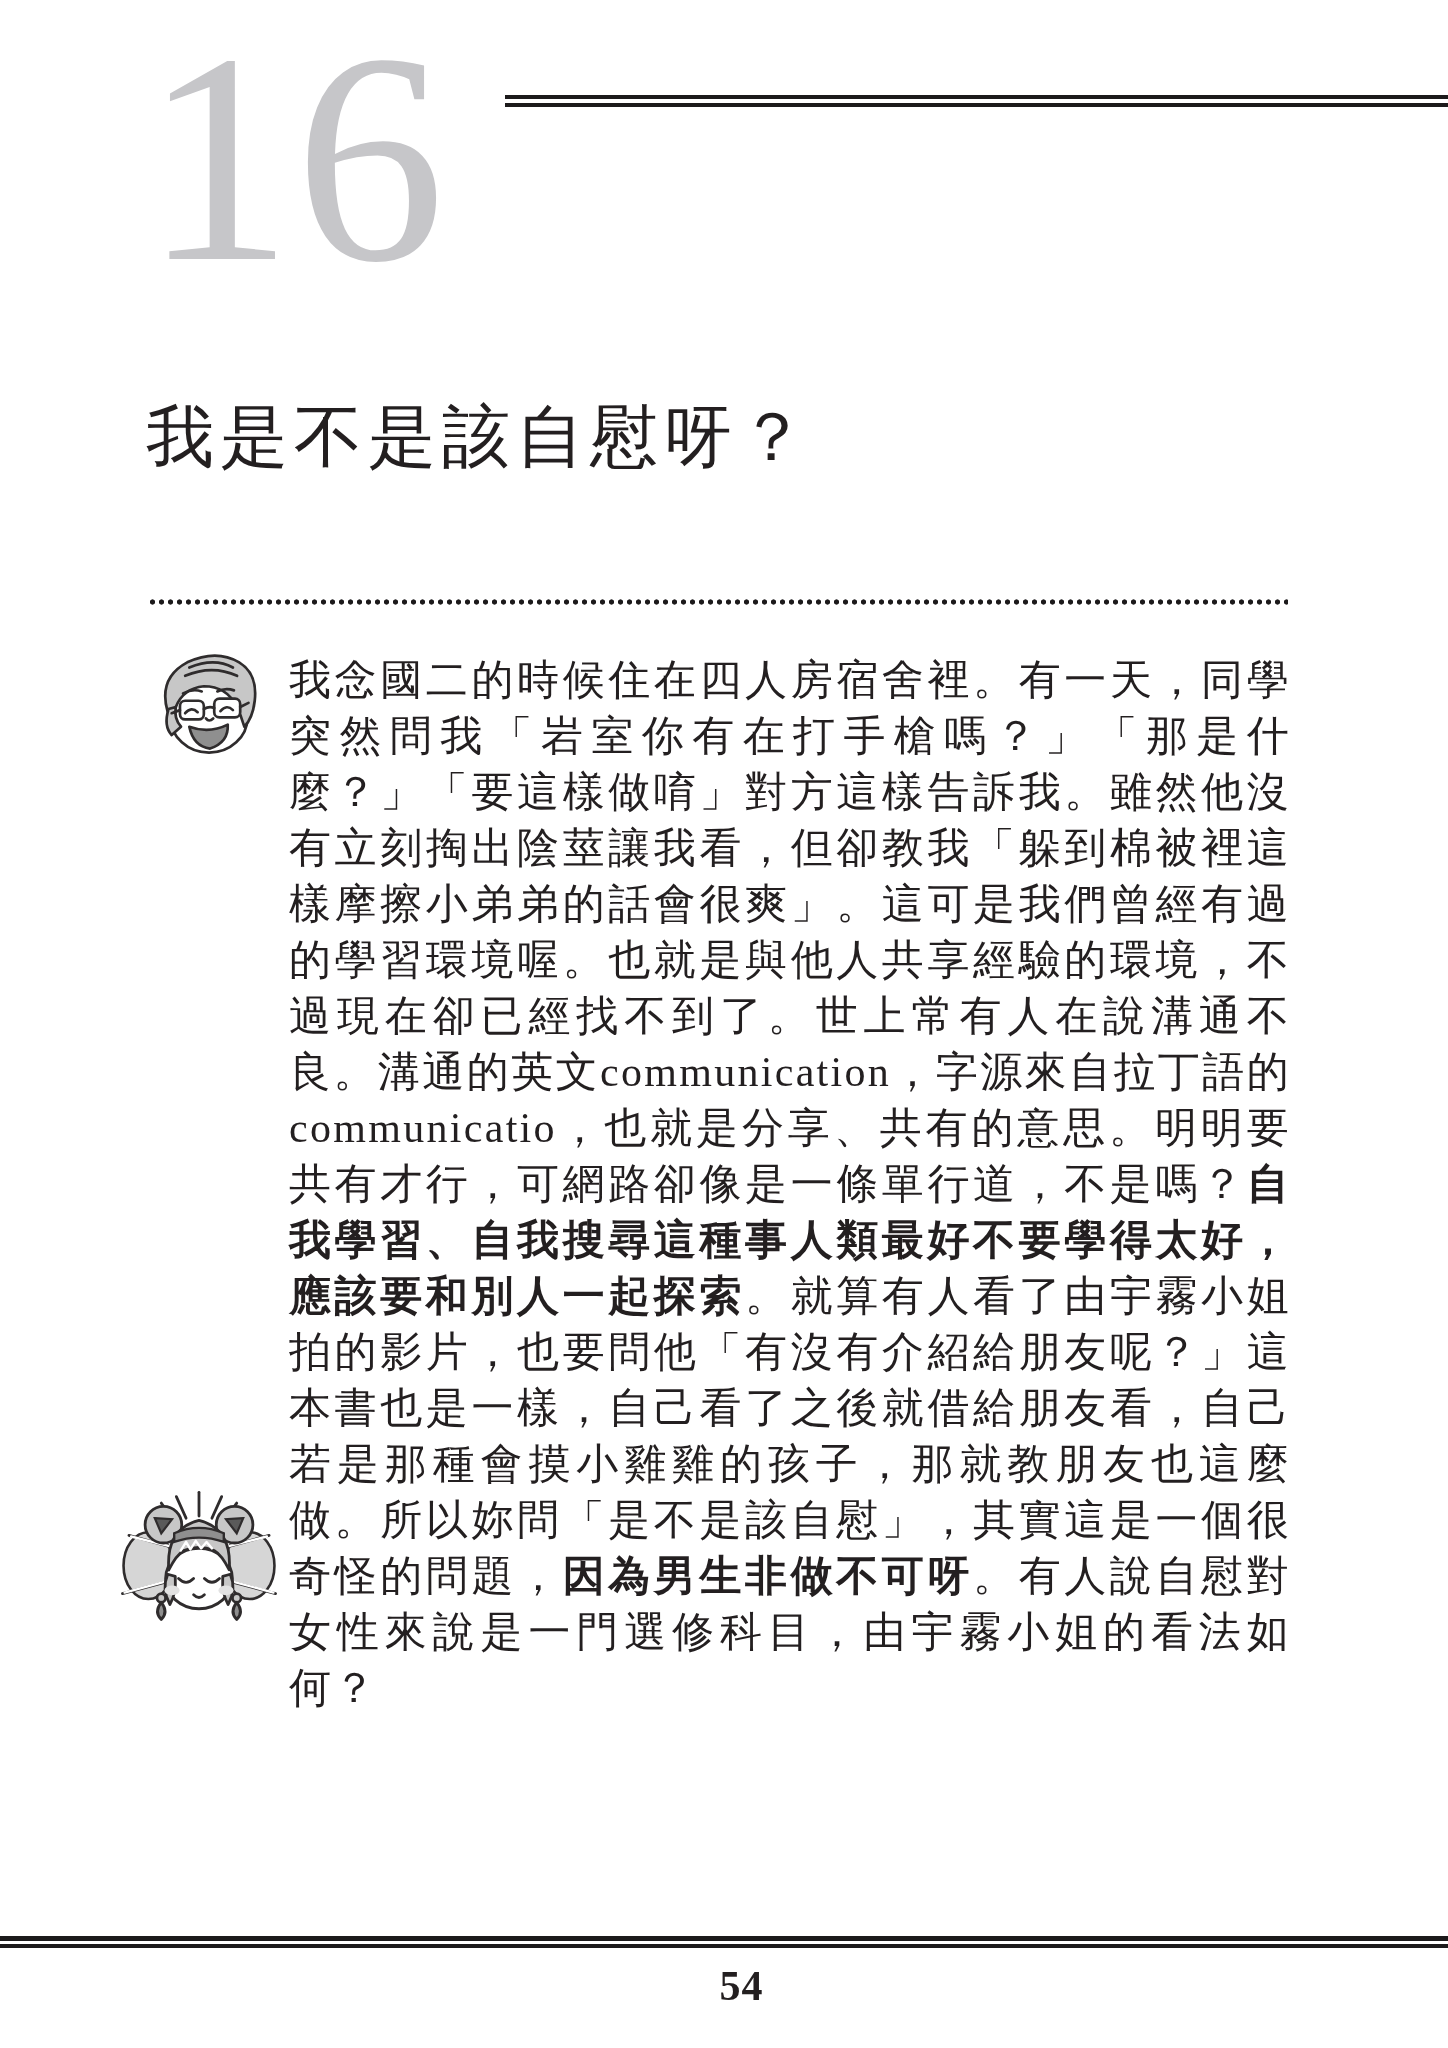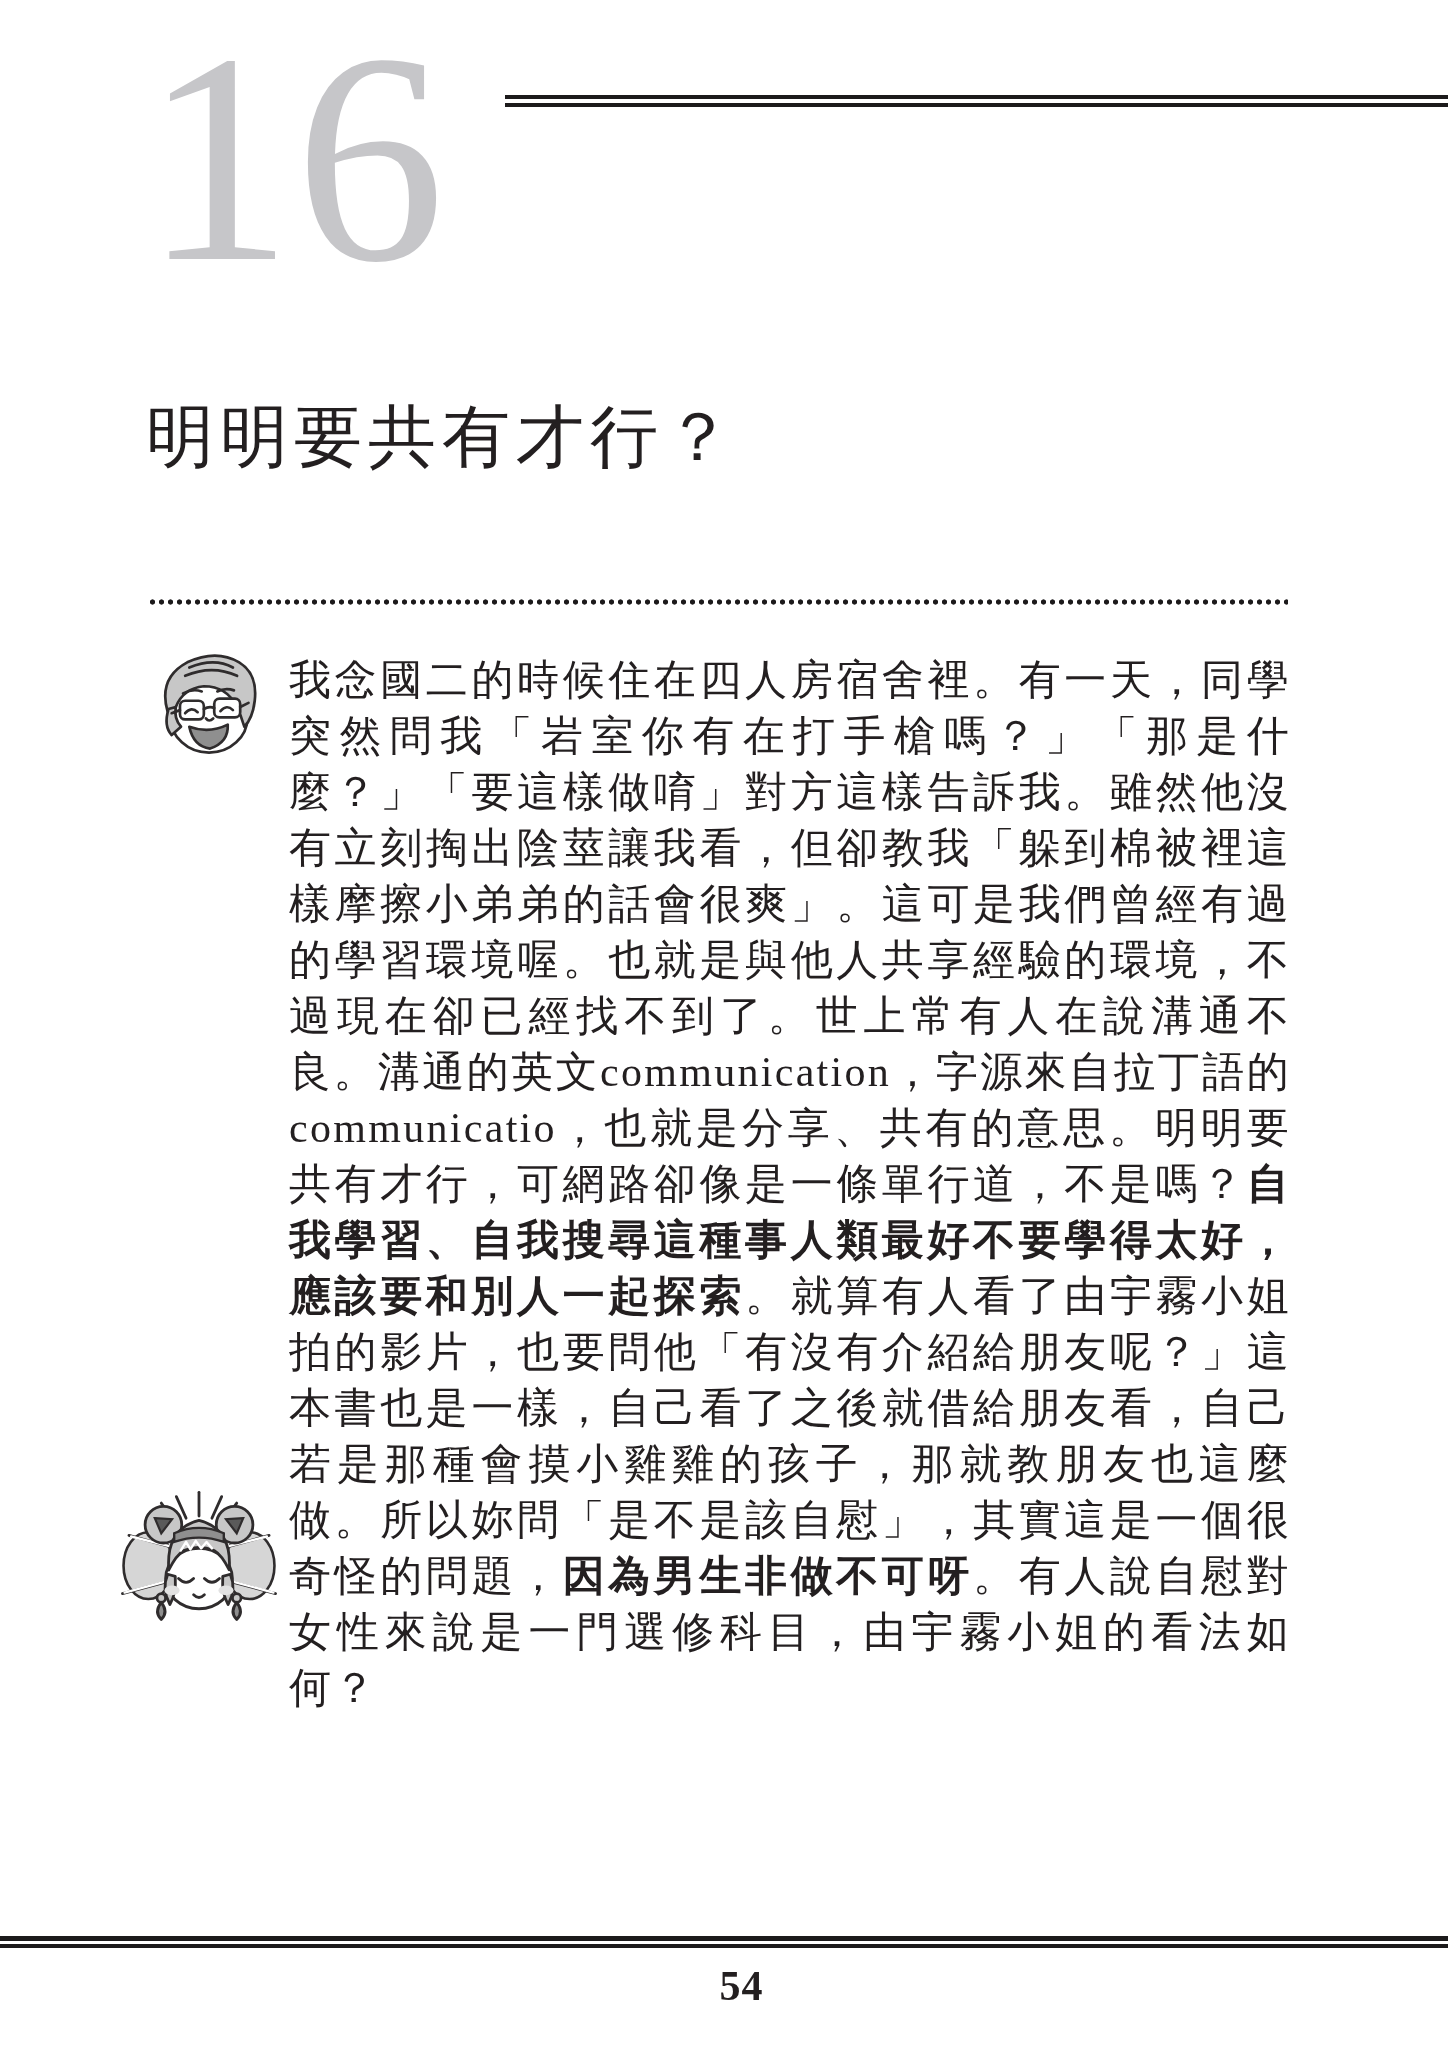--- a/index.html
+++ b/index.html
@@ -78,21 +78,21 @@
 </style>
 </head>
 <body>
 
 <div class="page">
 
   <div class="chapter-number">16</div>
 
   <div class="top-rule"></div>
 
-  <h1 class="title">明明要共有才行？</h1>
+  <h1 class="title">我是不是該自慰呀？</h1>
 
   <div class="dotted-rule"></div>
 
   <svg class="avatar avatar-man" viewBox="0 0 104 112" aria-hidden="true">
     <ellipse class="fw" cx="53" cy="66" rx="37" ry="34"></ellipse>
     <path class="fg" d="M13,60 Q4,28 32,13 Q60,0 82,13 Q100,24 97,50 Q95,67 87,75 Q84,64 79,55 Q70,36 48,36 Q28,38 21,56 Q18,62 19,70 Q15,66 13,60 Z"></path>
     <path class="ln" d="M34,18 Q58,8 76,18" stroke-width="1.8"></path>
     <path class="ln" d="M30,26 Q56,15 80,26" stroke-width="1.8"></path>
     <path class="fg" d="M14,58 Q9,74 17,83 L26,75 Q19,67 21,56 Z"></path>
     <path class="ln" d="M28,43 Q37,38 46,41" stroke-width="3.2"></path>

